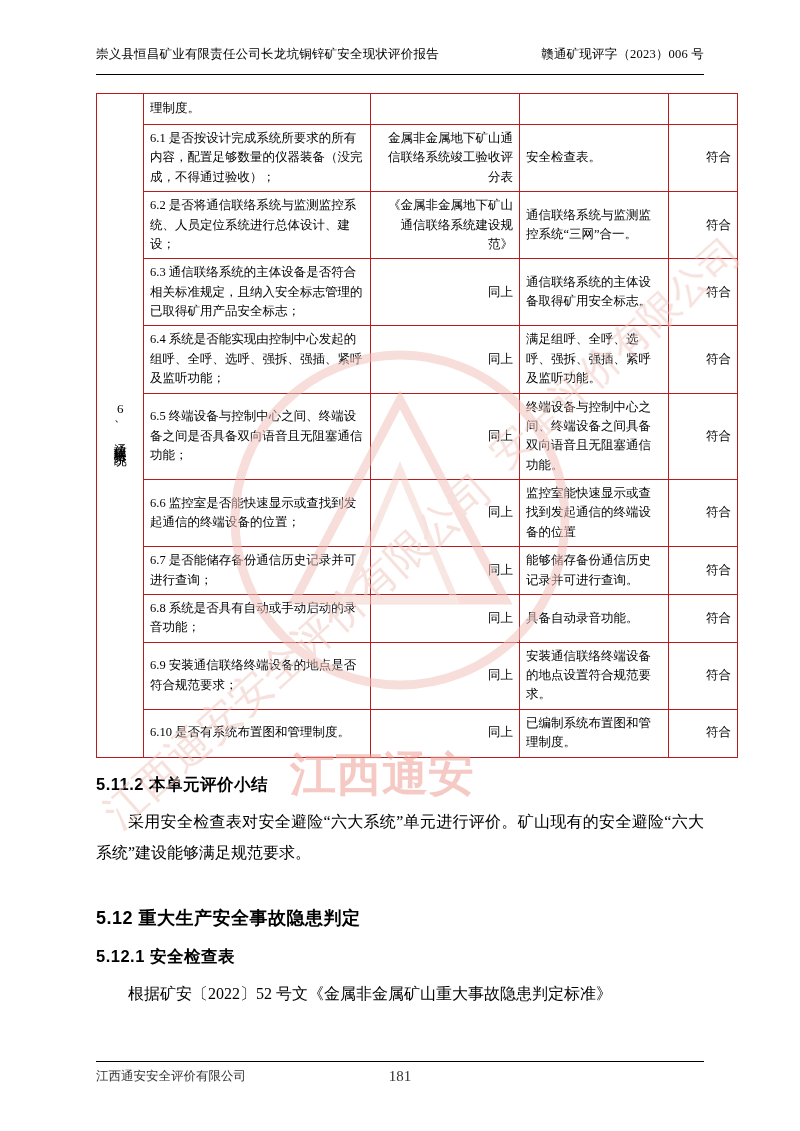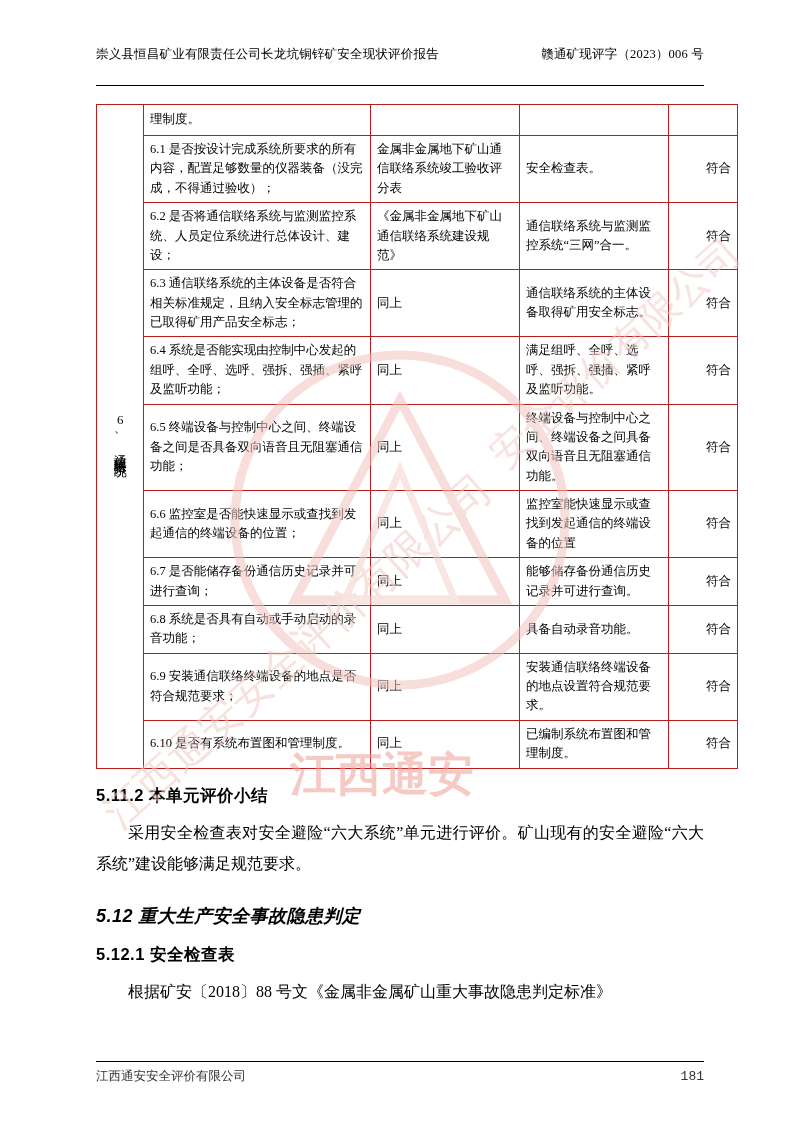--- a/index.html
+++ b/index.html
@@ -25,21 +25,21 @@
   }
 
   
   .header {
     position: relative;
     display: flex;
     justify-content: space-between;
     align-items: flex-end;
     font-size: 12.5px;
     letter-spacing: 0.2px;
-    padding-bottom: 22px;
+    padding-bottom: 11px;
     border-bottom: 1px solid #000;
     margin-bottom: 18px;
   }
   .header-left { white-space: nowrap; }
   .header-right { white-space: nowrap; }
 
   
   .watermark {
     position: absolute;
     left: 0; top: 0;
@@ -64,21 +64,21 @@
     vertical-align: middle;
   }
   td.c-unit {
     width: 34px;
     text-align: center;
     font-size: 13px;
     line-height: 1.35;
     letter-spacing: 1px;
   }
   td.c-item { width: 214px; }
-  td.c-basis { width: 136px; text-align: left; }
+  td.c-basis { width: 136px; text-align: right; }
   td.c-result { width: 136px; }
   td.c-concl { width: 56px; text-align: right; }
   .unit-vert {
     writing-mode: vertical-rl;
     text-orientation: upright;
     display: inline-block;
     letter-spacing: 2px;
   }
   .top-cell { height: 22px; }
 
@@ -87,22 +87,21 @@
     font-family: "Liberation Sans", "DejaVu Sans", sans-serif;
     font-size: 16.5px;
     font-weight: bold;
     margin: 16px 0 10px 0;
     letter-spacing: 0.5px;
     position: relative;
     z-index: 2;
   }
   h3.sec.big {
     font-size: 18px;
-    margin-top: 25px;
-    font-style: italic;
+    margin-top: 38px;
   }
   p.para {
     font-size: 16px;
     line-height: 1.95;
     margin: 0 0 4px 0;
     text-indent: 2em;
     text-align: justify;
     position: relative;
     z-index: 2;
     font-family: Liberation Serif, serif;
@@ -119,24 +118,23 @@
     font-size: 12.5px;
     color: #333;
     display: flex;
     align-items: center;
     z-index: 2;
   }
   .footer-left { flex: 0 0 auto; }
   .footer-page {
     position: absolute;
     left: 0; right: 0;
-    text-align: right;
-    font-size: 13px;
+    text-align: center;
+    font-size: 15px;
     color: #333;
-    font-family: Liberation Mono, monospace;
   }
 </style>
 </head>
 <body>
 
 <div class="page">
 
   <svg class="watermark" viewBox="0 0 800 1131" xmlns="http://www.w3.org/2000/svg">
     <g opacity="0.55">
 
@@ -231,20 +229,20 @@
       </tr>
     </tbody>
   </table>
 
   <h3 class="sec">5.11.2 本单元评价小结</h3>
   <p class="para">采用安全检查表对安全避险“六大系统”单元进行评价。矿山现有的安全避险“六大系统”建设能够满足规范要求。</p>
 
   <h3 class="sec big">5.12 重大生产安全事故隐患判定</h3>
 
   <h3 class="sec">5.12.1 安全检查表</h3>
-  <p class="para">根据矿安〔2018〕88 号文《金属非金属矿山重大事故隐患判定标准》</p>
+  <p class="para">根据矿安〔2022〕52 号文《金属非金属矿山重大事故隐患判定标准》</p>
 
   <div class="footer">
     <div class="footer-left">江西通安安全评价有限公司</div>
     <div class="footer-page">181</div>
   </div>
 
 </div>
 
 </body></html>

